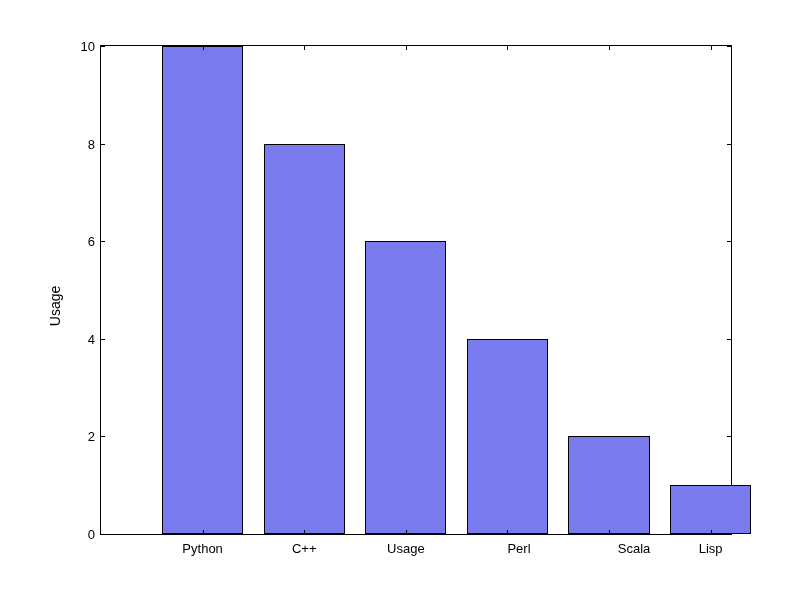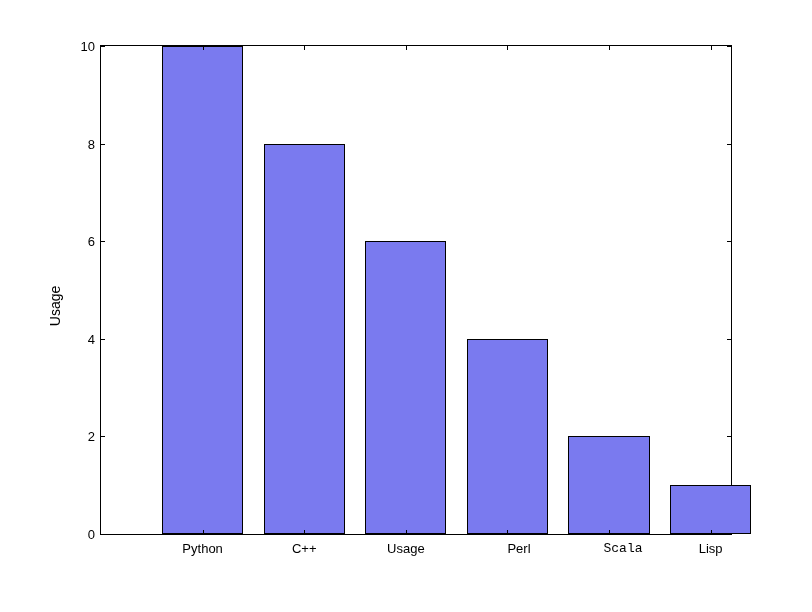--- a/index.html
+++ b/index.html
@@ -132,21 +132,21 @@
       <div class="x-tick-mark-top" style="left: 203.226px;"></div>
       <div class="bar" style="left: 264.194px; width: 81.2903px; height: 292.8px; background: rgb(122, 122, 239);"></div>
       <div class="x-tick" style="left: 304.839px;">Usage</div>
       <div class="x-tick-mark" style="left: 304.839px;"></div>
       <div class="x-tick-mark-top" style="left: 304.839px;"></div>
       <div class="bar" style="left: 365.806px; width: 81.2903px; height: 195.2px; background: rgb(122, 122, 239);"></div>
       <div class="x-tick" style="left: 418px;">Perl</div>
       <div class="x-tick-mark" style="left: 406.452px;"></div>
       <div class="x-tick-mark-top" style="left: 406.452px;"></div>
       <div class="bar" style="left: 467.419px; width: 81.2903px; height: 97.6px; background: rgb(122, 122, 239);"></div>
-      <div class="x-tick" style="left: 522px; font-family: Liberation Mono, monospace;">Scala</div>
+      <div class="x-tick" style="left: 533px;">Scala</div>
       <div class="x-tick-mark" style="left: 508.065px;"></div>
       <div class="x-tick-mark-top" style="left: 508.065px;"></div>
       <div class="bar" style="left: 569.032px; width: 81.2903px; height: 48.8px; background: rgb(122, 122, 239);"></div>
       <div class="x-tick" style="left: 609.677px; margin-top: 20px;">Lisp</div>
       <div class="x-tick-mark" style="left: 609.677px;"></div>
       <div class="x-tick-mark-top" style="left: 609.677px;"></div>
     </div>
 </div>
 
 </body></html>

